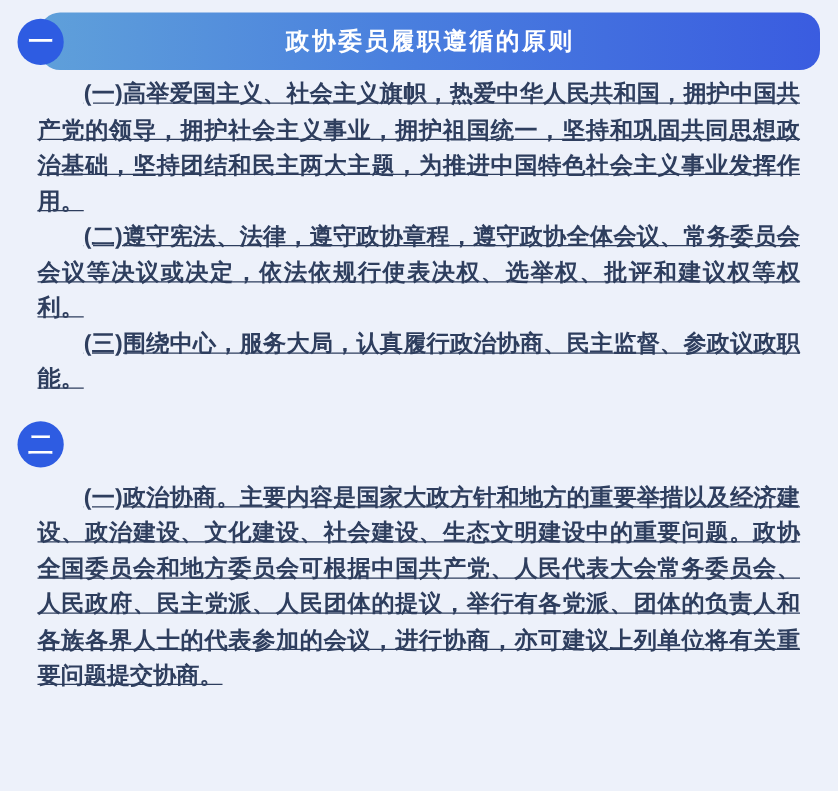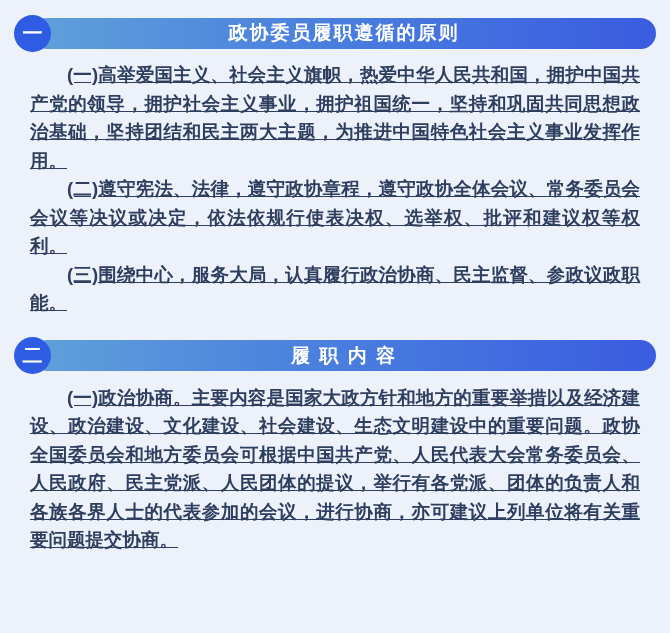--- a/index.html
+++ b/index.html
@@ -31,21 +31,21 @@
     align-items: center;
     justify-content: center;
     font-size: 20px;
     font-weight: bold;
     flex-shrink: 0;
     position: relative;
     z-index: 2;
   }
   .header-bar {
     flex: 1;
-    height: 31px;
+    height: 46px;
     margin-left: -19px;
     border-radius: 16px;
     background: linear-gradient(to right, #5fa0da 0%, #4a80de 45%, #3a5ce0 100%);
     display: flex;
     align-items: center;
     justify-content: center;
     position: relative;
     z-index: 1;
   }
   .header-title {
@@ -90,23 +90,20 @@
     <div class="body-text">
       <p>(一)高举爱国主义、社会主义旗帜，热爱中华人民共和国，拥护中国共产党的领导，拥护社会主义事业，拥护祖国统一，坚持和巩固共同思想政治基础，坚持团结和民主两大主题，为推进中国特色社会主义事业发挥作用。</p>
       <p>(二)遵守宪法、法律，遵守政协章程，遵守政协全体会议、常务委员会会议等决议或决定，依法依规行使表决权、选举权、批评和建议权等权利。</p>
       <p>(三)围绕中心，服务大局，认真履行政治协商、民主监督、参政议政职能。</p>
     </div>
   </section>
 
   <section class="section-2">
     <div class="section-header">
       <div class="badge">二</div>
-      <div class="header-bar">
-        <span class="header-title">履 职 内 容</span>
-      </div>
     </div>
     <div class="body-text">
       <p>(一)政治协商。主要内容是国家大政方针和地方的重要举措以及经济建设、政治建设、文化建设、社会建设、生态文明建设中的重要问题。政协全国委员会和地方委员会可根据中国共产党、人民代表大会常务委员会、人民政府、民主党派、人民团体的提议，举行有各党派、团体的负责人和各族各界人士的代表参加的会议，进行协商，亦可建议上列单位将有关重要问题提交协商。</p>
 
     </div>
   </section>
 
 </div>
 
 </body></html>

